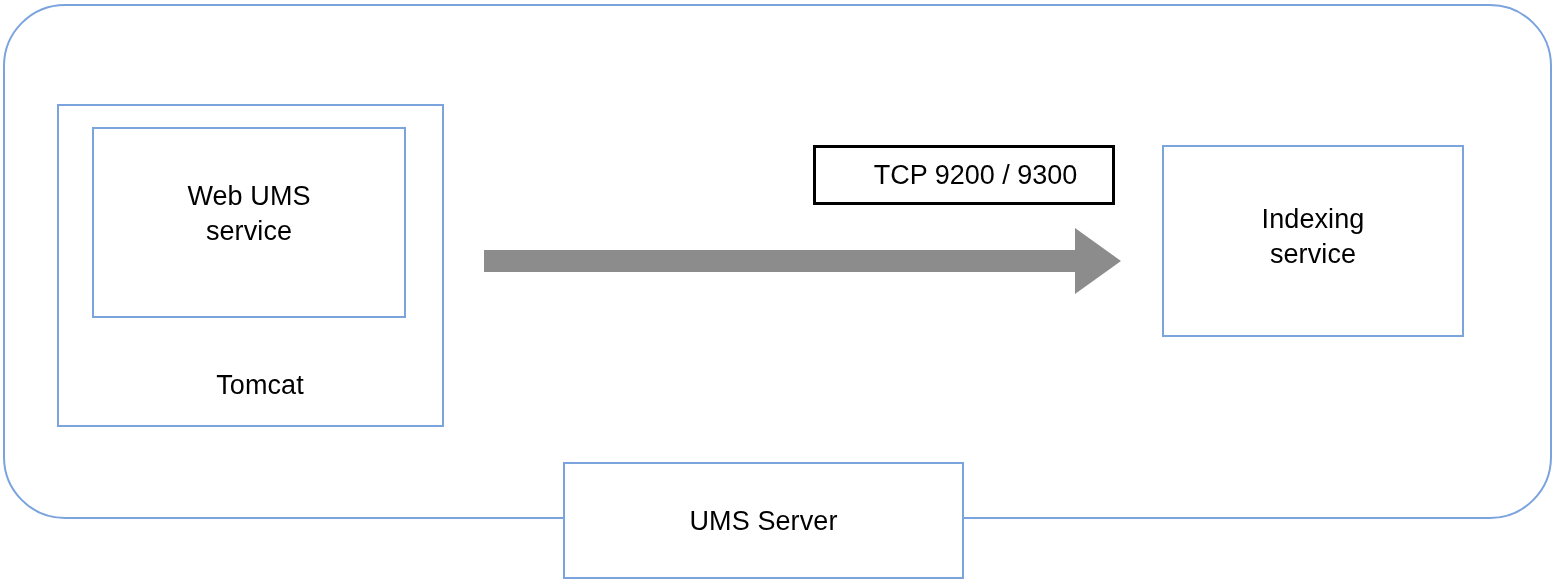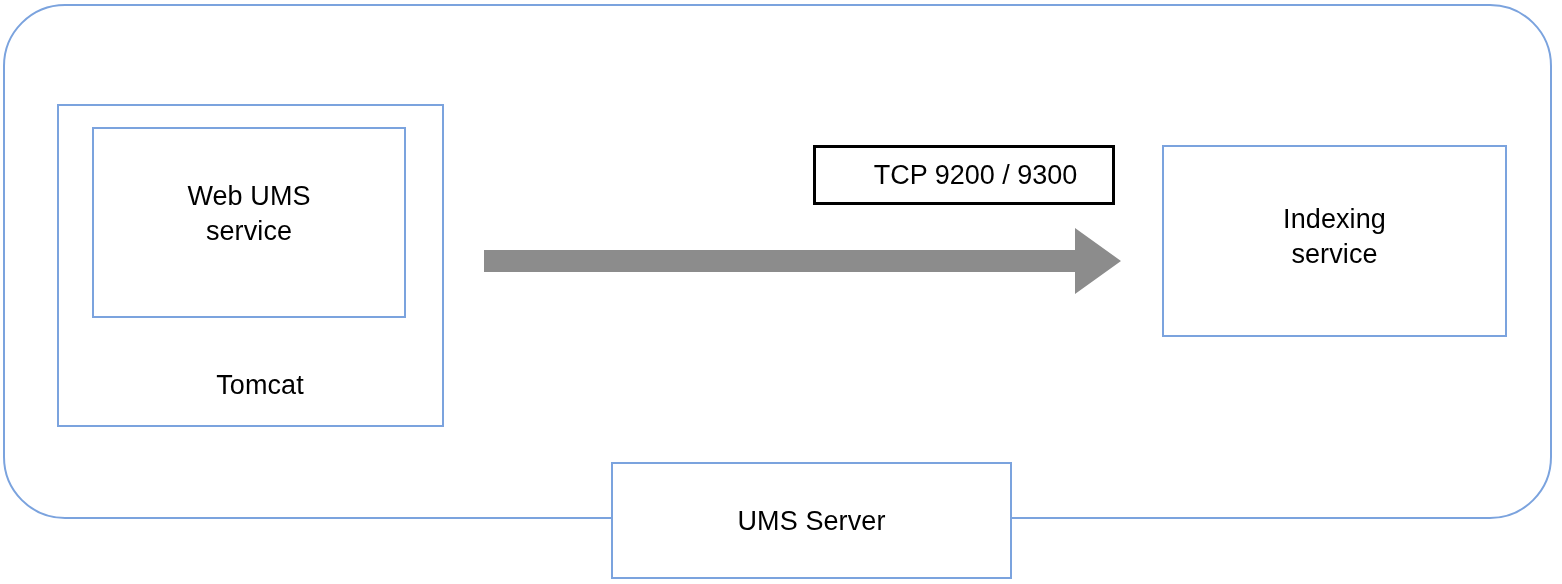--- a/index.html
+++ b/index.html
@@ -74,35 +74,34 @@
     height: 191px;
   }
   #webums-label {
     top: 50px;
   }
 
   
   #indexing-box {
     left: 1162px;
     top: 145px;
-    width: 345px;
+    width: 302px;
     height: 192px;
   }
   #indexing-label {
     top: 55px;
   }
 
   
   #umsserver-box {
     left: 563px;
     top: 462px;
     width: 401px;
     height: 117px;
     z-index: 5;
-    margin-left: 48px;
   }
   #umsserver-label {
     top: 40px;
   }
 
   
   #tcp-label-box {
     position: absolute;
     left: 813px;
     top: 145px;

